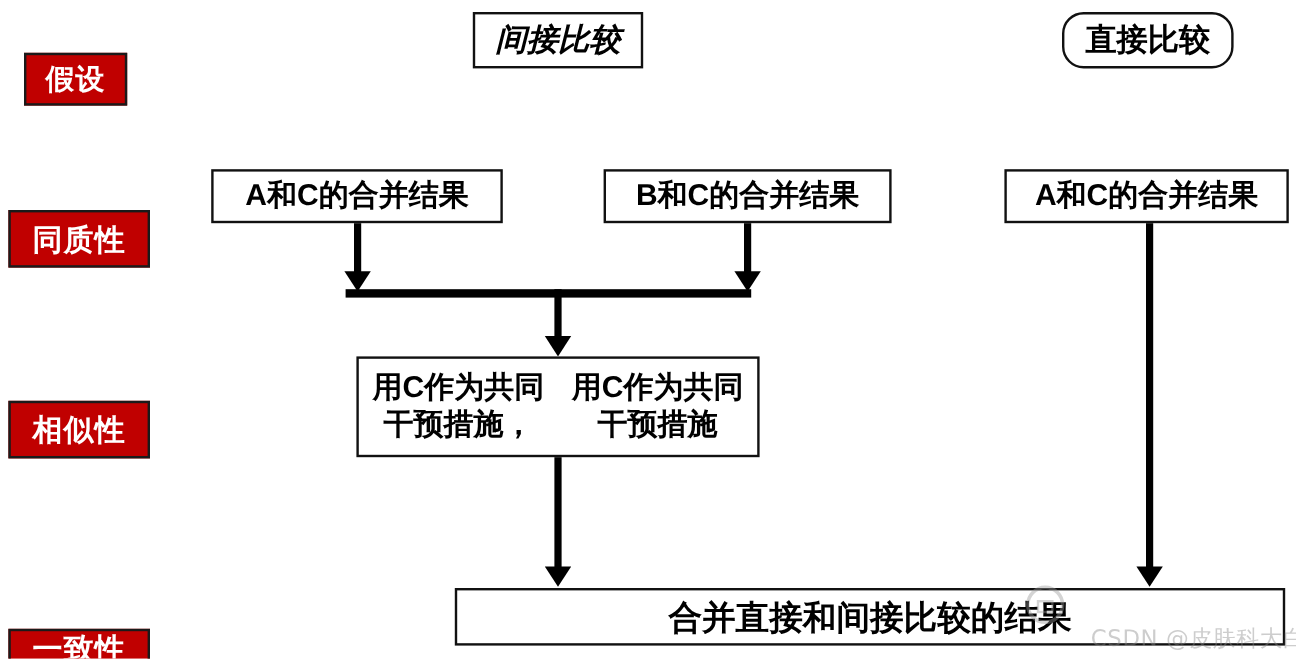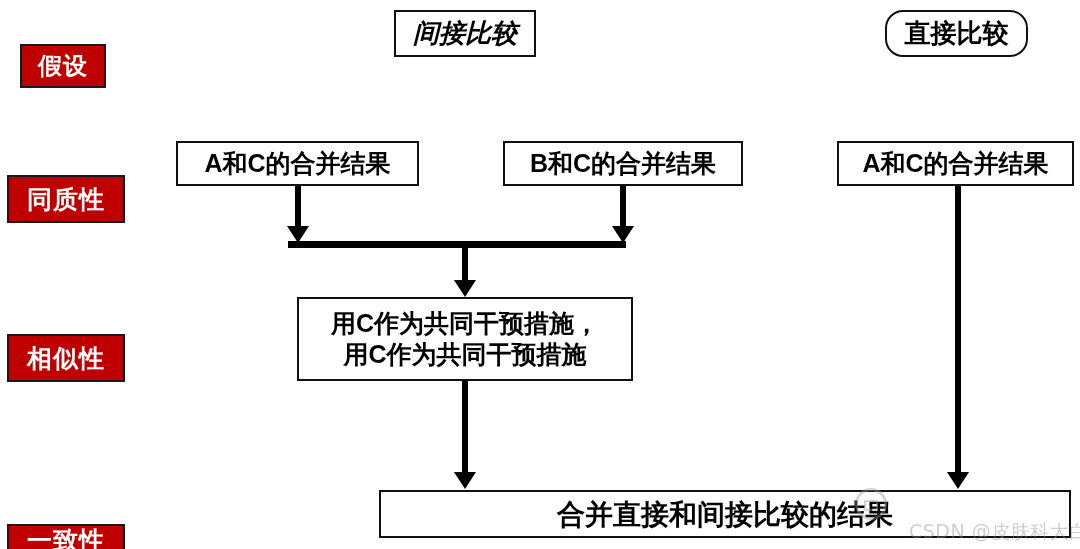--- a/index.html
+++ b/index.html
@@ -39,21 +39,21 @@
     color: #000000;
     font-weight: bold;
     display: flex;
     align-items: center;
     justify-content: center;
     text-align: center;
     box-sizing: border-box;
     line-height: 1.25;
   }
   .node.two-line {
-    flex-direction: column;
+    flex-direction: row;
     justify-content: center;
   }
   .node .line {
     display: block;
     width: 100%;
   }
 
   
   .vline {
     position: absolute;

